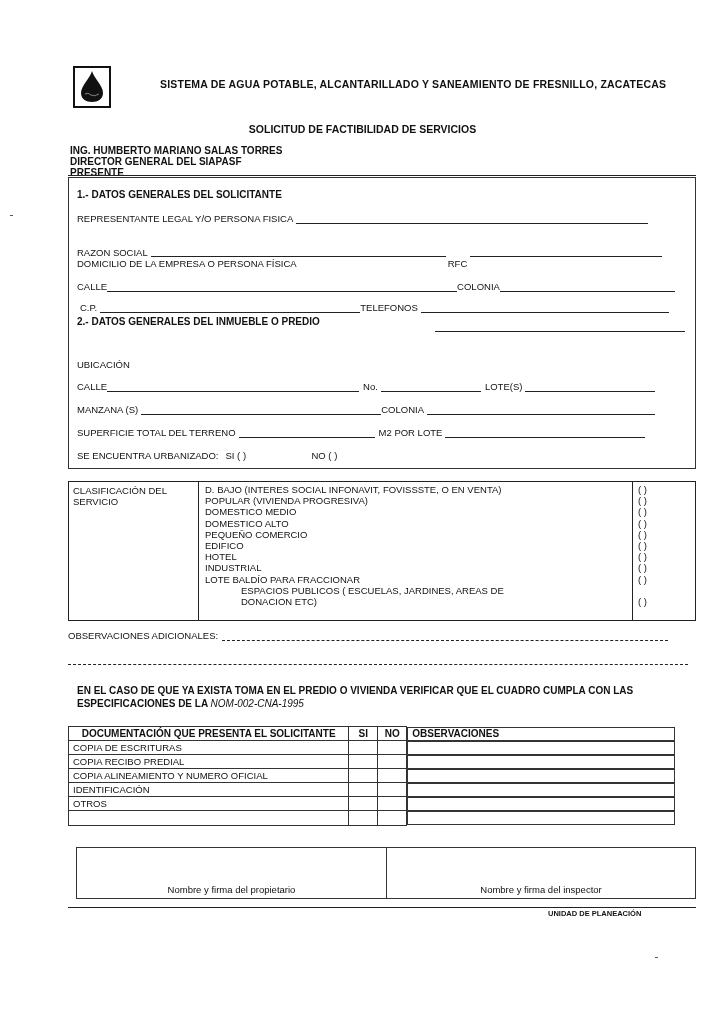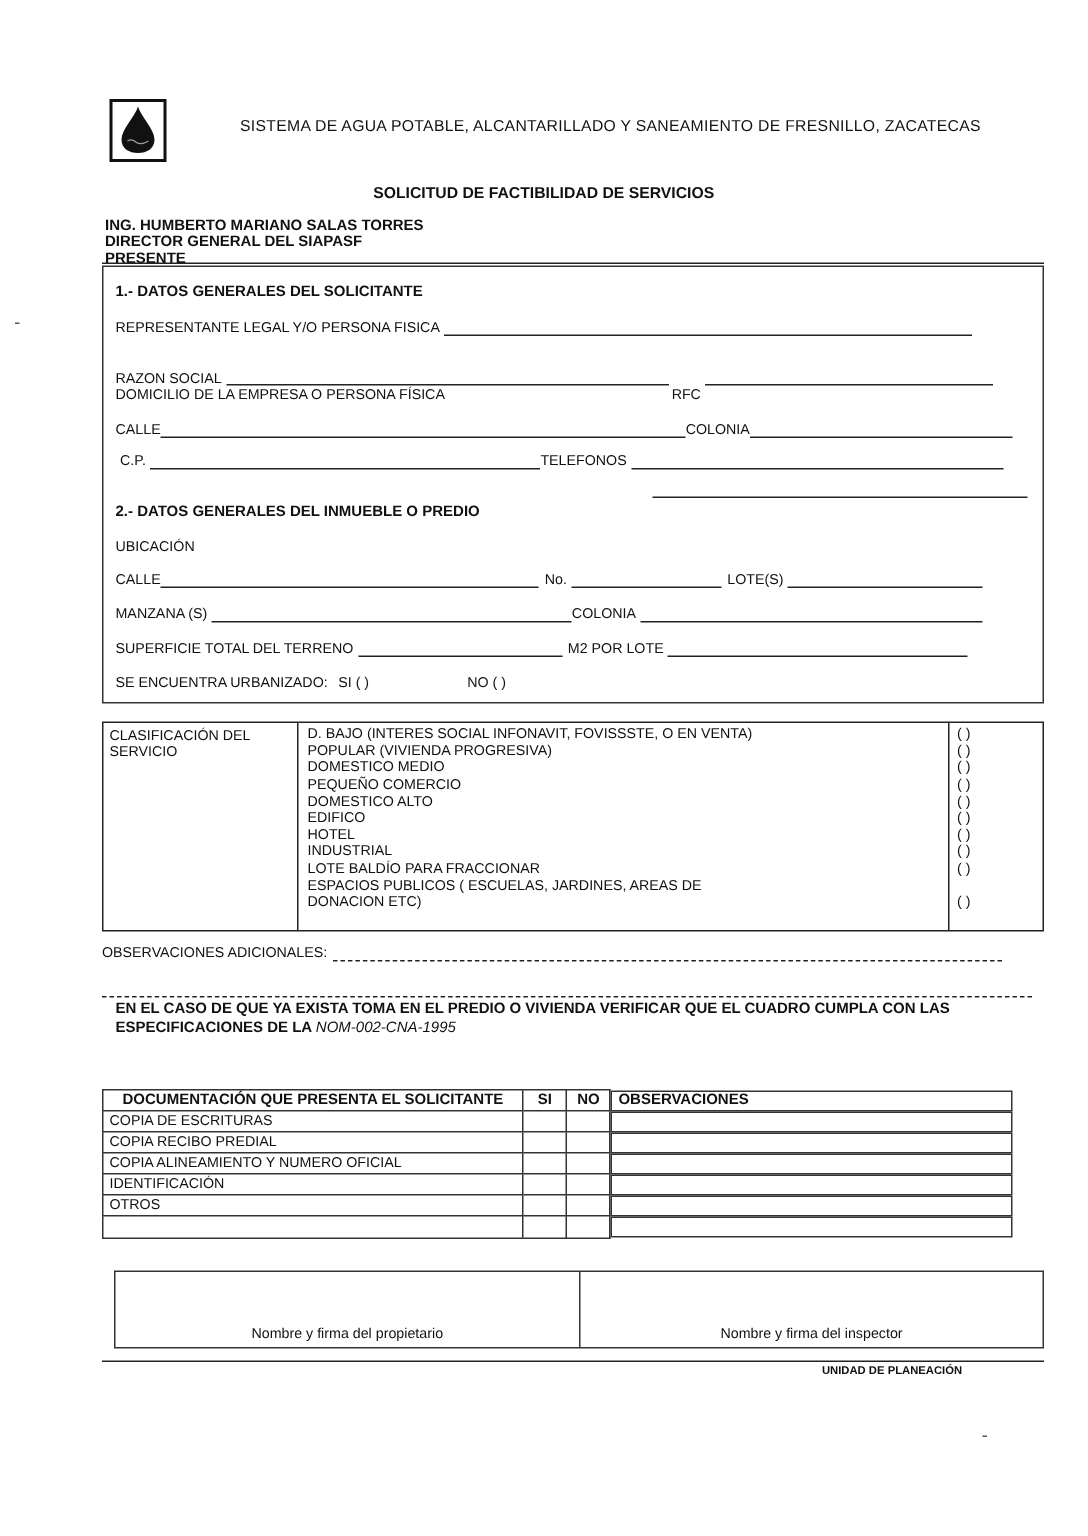--- a/index.html
+++ b/index.html
@@ -1,36 +1,36 @@
 <!DOCTYPE html>
 <html><head>
 <meta charset="utf-8">
 <style>
   html, body { margin:0; padding:0; background:#ffffff; }
   body { width:725px; height:1024px; position:relative; overflow:hidden; font-family:"Liberation Sans", sans-serif; color:#111; }
   .abs { position:absolute; }
   .logo { left:73px; top:66px; width:38px; height:42px; border:2px solid #111; box-sizing:border-box; background:#fff; }
   .logo svg { position:absolute; left:4px; top:2px; }
-  .org { left:160px; top:78px; font-size:10.5px; font-weight:normal; letter-spacing:0.2px; }
+  .org { left:160px; top:78px; font-size:10.5px; font-weight:bold; letter-spacing:0.2px; }
   .doc-title { left:0; width:725px; text-align:center; top:123px; font-size:10.5px; font-weight:bold; }
   .addr { left:70px; font-size:10px; font-weight:bold; }
   .sec-box { left:68px; top:177px; width:628px; height:292px; border:1px solid #333; box-sizing:border-box; }
   .topline { left:68px; top:175px; width:628px; height:1px; background:#222; }
   .line { left:77px; font-size:9.5px; white-space:nowrap; display:flex; align-items:flex-end; }
   .line .lbl { padding-right:3px; }
   .line .fill { border-bottom:1px solid #222; height:8px; margin-right:4px; }
   .h { font-weight:bold; font-size:10px; }
   .clas { left:68px; top:481px; width:628px; height:140px; border:1.5px solid #222; box-sizing:border-box; }
   .clas .c1 { position:absolute; left:0; top:0; width:130px; height:100%; border-right:1px solid #222; padding:3px 4px; box-sizing:border-box; font-size:9.5px; line-height:11px; }
   .clas .c2 { position:absolute; left:130px; top:0; width:434px; height:100%; border-right:1px solid #222; padding:2px 6px; box-sizing:border-box; font-size:9.5px; line-height:11.2px; }
   .clas .c3 { position:absolute; left:564px; top:0; width:62px; height:100%; padding:2px 5px; box-sizing:border-box; font-size:9.5px; line-height:11.2px; }
   .obs { left:68px; top:630px; font-size:9.5px; white-space:nowrap; display:flex; align-items:flex-end; }
   .obs .fill { border-bottom:1px dashed #222; width:446px; height:8px; margin-left:4px; }
   .obs2 { left:68px; top:664px; width:620px; border-bottom:1px dashed #222; }
-  .note { left:77px; top:666px; font-size:10px; font-weight:bold; line-height:13px; width:620px; }
+  .note { left:77px; top:684px; font-size:10px; font-weight:bold; line-height:13px; width:620px; }
   .note i { font-weight:normal; font-style:italic; }
   table.docs { position:absolute; left:68px; top:726px; width:626px; border-collapse:collapse; font-size:9.5px;padding-left:20px; }
   table.docs td, table.docs th { border:1px solid #333; padding:0 4px; height:12px; line-height:12px; }
   table.docs th { font-weight:bold; font-size:10px; text-align:center; }
   table.docs td.si, table.docs th.si { width:20px; }
   table.docs td.no, table.docs th.no { width:20px; }
   table.docs td.obs, table.docs th.obs { width:258px; }
   .sign { left:76px; top:847px; width:620px; height:52px; border:1px solid #333; box-sizing:border-box; }
   .sign .half { position:absolute; top:0; height:100%; box-sizing:border-box; }
   .sign .left { left:0; width:310px; border-right:1px solid #333; }
@@ -83,21 +83,21 @@
 </div>
 
 <div class="abs line" style="top:302px; left:80px;">
   <span class="lbl">C.P.</span>
   <span class="fill" style="width:260px; margin-right:0;"></span>
   <span class="lbl">TELEFONOS</span>
   <span class="fill" style="width:248px;"></span>
 </div>
 <div class="abs" style="left:435px; top:331px; width:250px; border-bottom:1px solid #222;"></div>
 
-<div class="abs line h" style="top:336px;">2.- DATOS GENERALES DEL INMUEBLE O PREDIO</div>
+<div class="abs line h" style="top:316px;">2.- DATOS GENERALES DEL INMUEBLE O PREDIO</div>
 <div class="abs line" style="top:359px;">UBICACIÓN</div>
 
 <div class="abs line" style="top:381px;">
   <span class="lbl" style="padding-right:0;">CALLE</span>
   <span class="fill" style="width:252px;"></span>
   <span class="lbl">No.</span>
   <span class="fill" style="width:100px;"></span>
   <span class="lbl">LOTE(S)</span>
   <span class="fill" style="width:130px;"></span>
 </div>
@@ -121,27 +121,27 @@
   <span style="padding-left:4px; width:80px; display:inline-block;">SI (  )</span>
   <span style="padding-left:6px;">NO  (   )</span>
 </div>
 
 <div class="abs clas">
   <div class="c1">CLASIFICACIÓN DEL SERVICIO</div>
   <div class="c2">
     <div>D. BAJO (INTERES SOCIAL INFONAVIT, FOVISSSTE, O EN VENTA)</div>
     <div>POPULAR (VIVIENDA PROGRESIVA)</div>
     <div>DOMESTICO MEDIO</div>
+    <div>DOMESTICO ALTO</div>
     <div>PEQUEÑO COMERCIO</div>
-    <div>DOMESTICO ALTO</div>
     <div>EDIFICO</div>
     <div>HOTEL</div>
     <div>INDUSTRIAL</div>
     <div>LOTE BALDÍO PARA FRACCIONAR</div>
-    <div style="width:300px;">ESPACIOS PUBLICOS ( ESCUELAS, JARDINES, AREAS DE DONACION ETC)</div>
+    <div style="width:300px;margin-left:36px;">ESPACIOS PUBLICOS ( ESCUELAS, JARDINES, AREAS DE DONACION ETC)</div>
   </div>
   <div class="c3">
     <div>(    )</div>
     <div>(    )</div>
     <div>(    )</div>
     <div>(    )</div>
     <div>(    )</div>
     <div>(    )</div>
     <div>(    )</div>
     <div>(    )</div>

